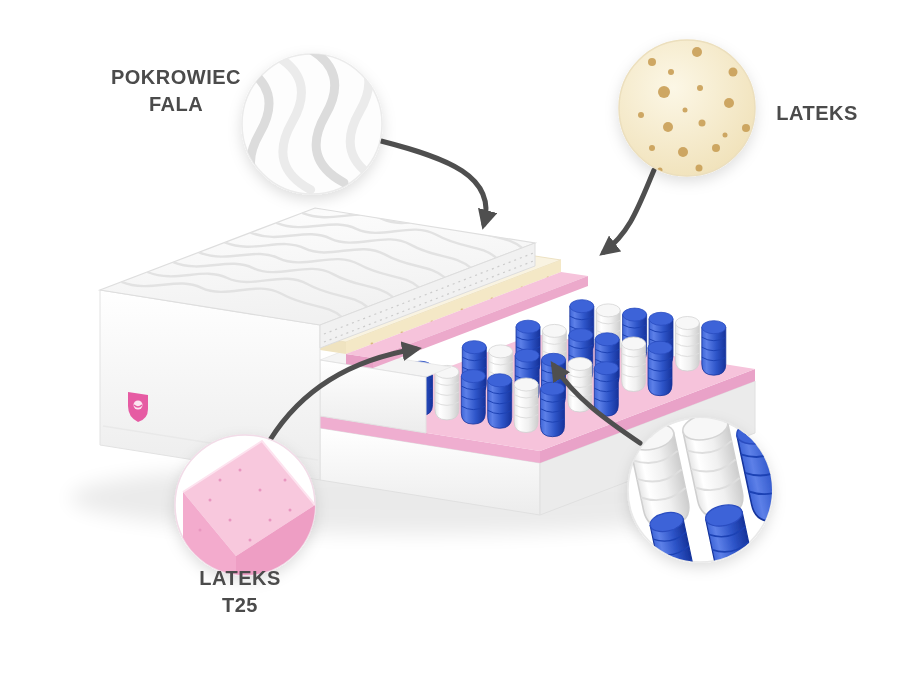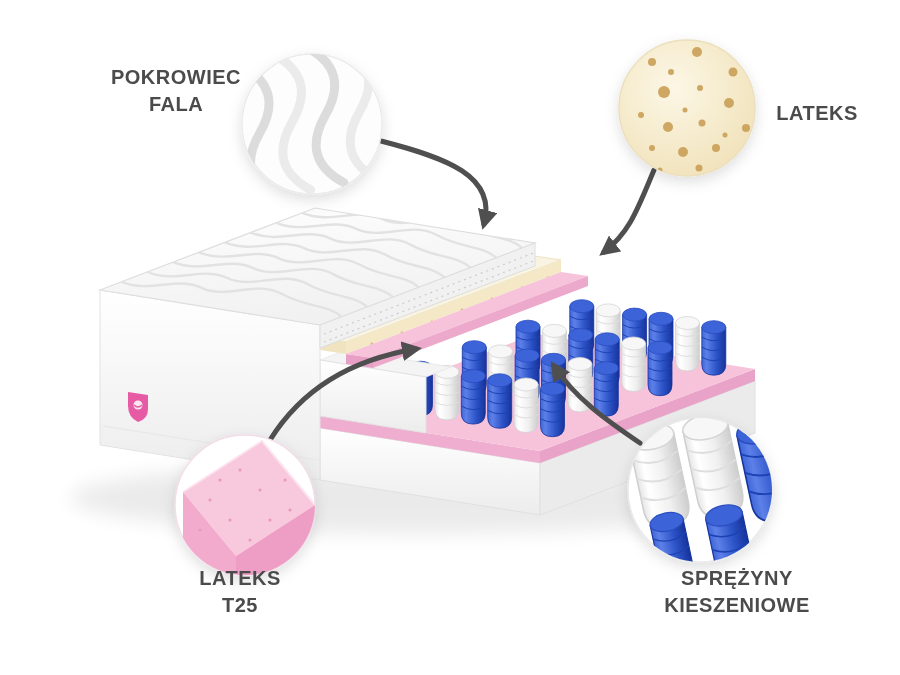--- a/index.html
+++ b/index.html
@@ -265,18 +265,14 @@
 
 <div class="label" style="left:752px;top:100px;width:130px">
   <span>LATEKS</span>
 </div>
 
 <div class="label" style="left:160px;top:565px;width:160px">
   <span>LATEKS</span><br>
   <span>T25</span>
 </div>
 
-<div class="label" style="left:622px;top:565px;width:230px">
-  <span>SPRĘŻYNY</span><br>
-  <span>KIESZENIOWE</span>
-</div>
 
 </div>
 
 </body></html>

